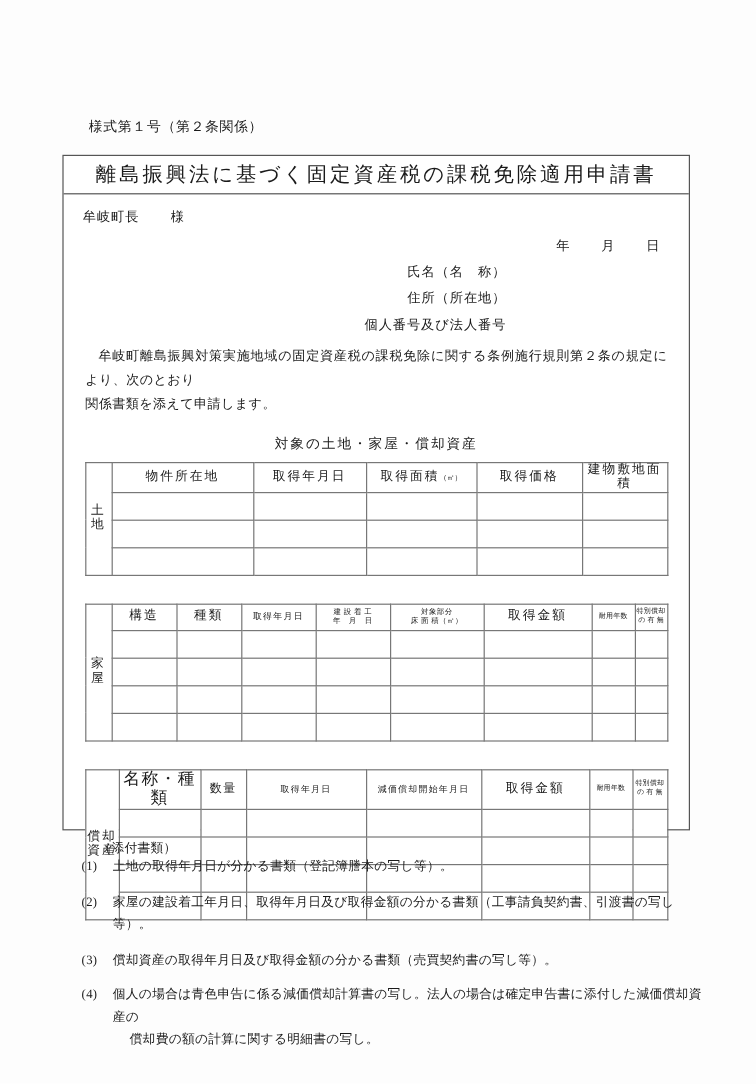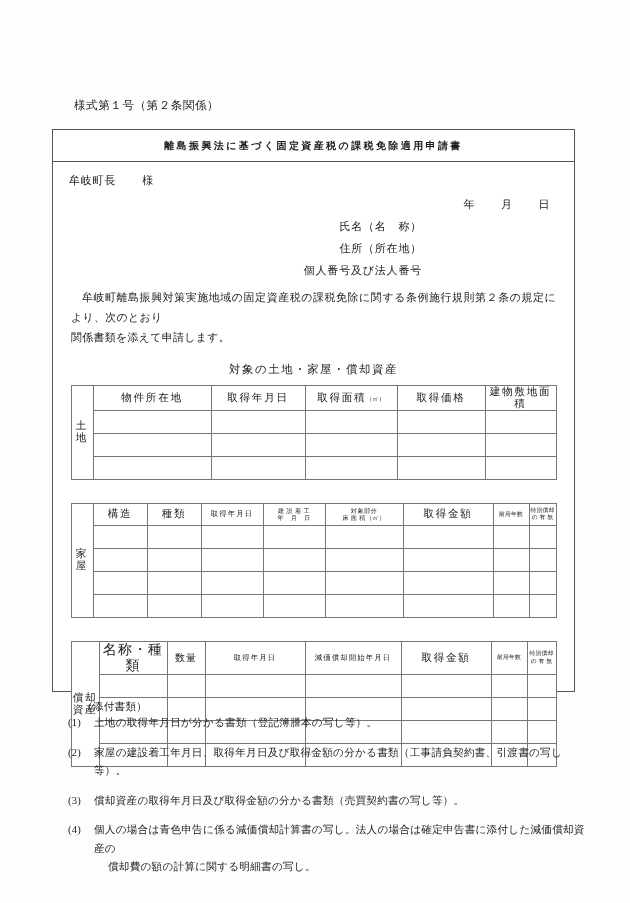--- a/index.html
+++ b/index.html
@@ -44,24 +44,23 @@
   }
 
   .title-band {
     height: 31px;
     border-bottom: 1px solid #555;
     display: flex;
     align-items: center;
     justify-content: center;
   }
   .title-band .title-text {
-    font-size: 10px;
+    font-size: 17px;
     letter-spacing: 2.4px;
     white-space: nowrap;
-    font-weight: bold;
   }
 
   .body-area {
     padding: 0;
     position: relative;
   }
 
   .addressee {
     margin: 11px 0 0 16px;
     font-size: 11px;

